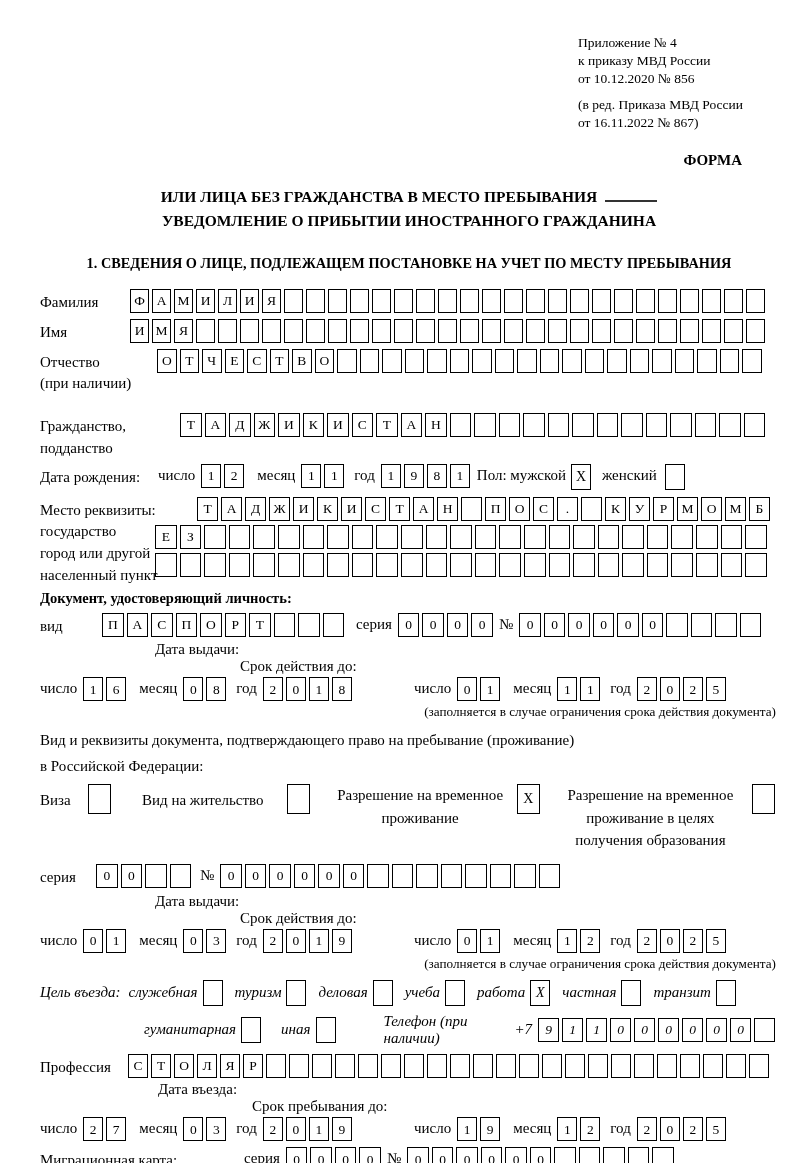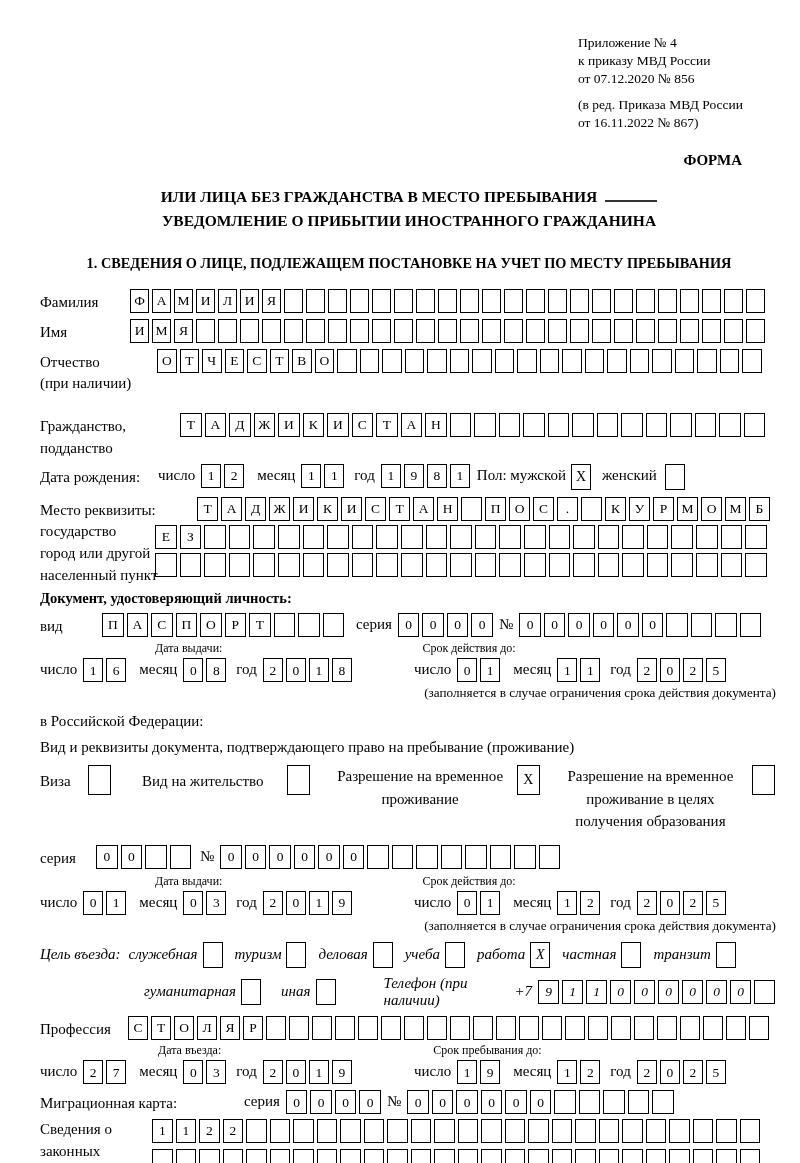--- a/index.html
+++ b/index.html
@@ -25,21 +25,21 @@
   .cbx2{width:23px;height:30px;}
 
   .sublab{font-size:15px;line-height:1.45;}
   .gl{margin:0 6px 0 10px;padding-top:3px;font-size:15px;flex:none;}
   .gl0{margin-left:0;}
 
   
   .dochead{text-align:left;font-weight:bold;font-size:14.5px;margin:3px 0 6px 0;}
 
   
-  .caprow{display:flex;font-size:12px;margin:3px 0 2px 0;}
+  .caprow{display:flex;font-size:15px;margin:3px 0 2px 0;flex-direction:column;}
   .daterow{display:flex;align-items:flex-start;margin-bottom:3px;}
   .dg{display:flex;align-items:flex-start;}
   .dgl{width:374px;}
   .noteR{text-align:right;font-size:13.2px;margin:1px 2px 8px 0;}
 
   .intro{font-size:15px;line-height:1.6;margin:2px 0 2px 0;}
 
   
   .vrow{display:flex;align-items:flex-start;margin:6px 0 12px 0;}
   .vtxt{text-align:center;font-size:15px;line-height:1.5;}
@@ -55,21 +55,21 @@
   .reprow{display:flex;margin-bottom:6px;}
 </style>
 </head>
 <body>
 
 <div class="page">
 
   <div class="appendix">
     <div>Приложение № 4</div>
     <div>к приказу МВД России</div>
-    <div>от 07.12.2020 № 856</div>
+    <div>от 10.12.2020 № 856</div>
     <div class="grp2">(в ред. Приказа МВД России</div>
     <div>от 16.11.2022 № 867)</div>
   </div>
 
   <div class="forma">ФОРМА</div>
 
   <div class="title">
     <div><span>ИЛИ ЛИЦА БЕЗ ГРАЖДАНСТВА В МЕСТО ПРЕБЫВАНИЯ</span><span class="uline"></span></div>
     <div>УВЕДОМЛЕНИЕ О ПРИБЫТИИ ИНОСТРАННОГО ГРАЖДАНИНА</div>
   </div>
@@ -410,22 +410,22 @@
           <span class="cell">2</span>
           <span class="cell">0</span>
           <span class="cell">2</span>
           <span class="cell">5</span>
         </span>
     </span>
   </div>
 
   <div class="noteR">(заполняется в случае ограничения срока действия документа)</div>
 
+  <div class="intro">Вид и реквизиты документа, подтверждающего право на пребывание (проживание)</div>
   <div class="intro">в Российской Федерации:</div>
-  <div class="intro">Вид и реквизиты документа, подтверждающего право на пребывание (проживание)</div>
 
   <div class="vrow">
     <span class="lab" style="width:48px;padding-top:6px">Виза</span>
     <span class="cell cbx cbx2"></span>
     <span class="lab" style="margin-left:28px;padding-top:6px">Вид на жительство</span>
     <span class="cell cbx cbx2" style="margin-left:24px"></span>
     <span class="vtxt" style="width:188px;margin-left:16px">
       <span>Разрешение на временное</span><br><span>проживание</span>
     </span>
     <span class="cell cbx cbx2" style="margin-left:6px">X</span>

